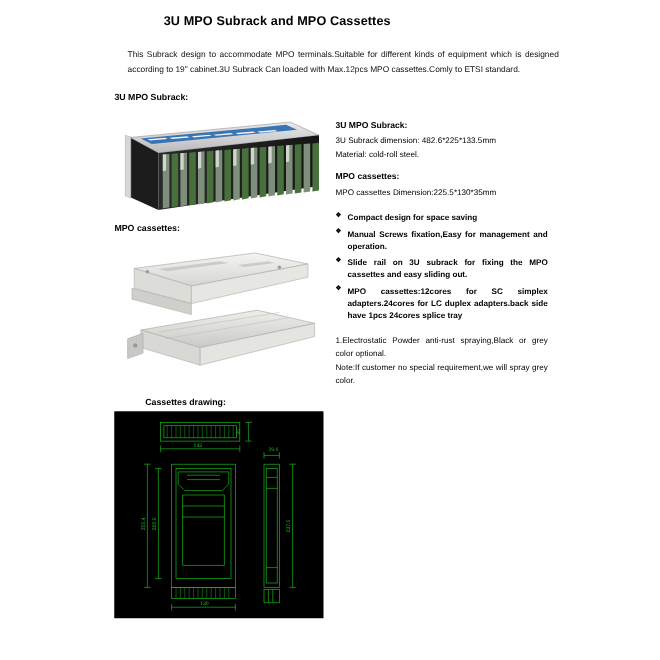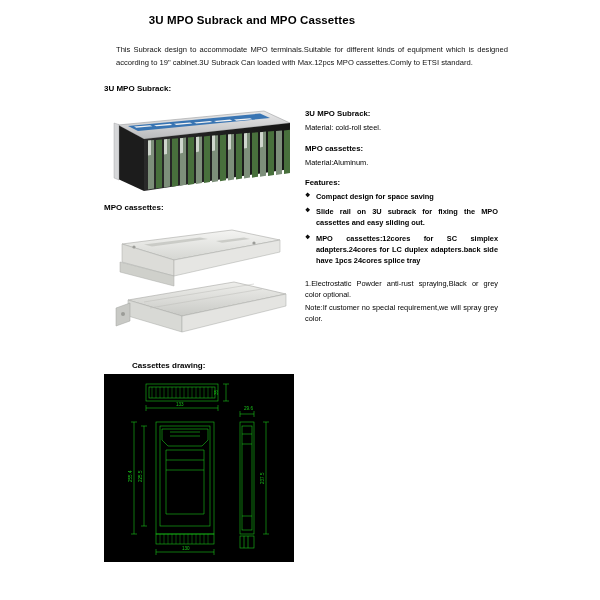--- a/index.html
+++ b/index.html
@@ -353,32 +353,33 @@
         <text x="38" y="108" transform="rotate(-90 38 108)">225.5</text>
         <text x="160" y="110" transform="rotate(-90 160 110)">237.5</text>
         <text x="140" y="36">29.6</text>
         <text x="78" y="176">130</text>
       </g>
     </svg>
   </div>
 
   <div class="rightcol">
     <h3>3U MPO Subrack:</h3>
+    <p>3U Subrack dimension: 482.6*225*133.5mm</p>
     <p>Material: cold-roll steel.</p>
 
     <div class="block-gap"></div>
 
     <h3>MPO cassettes:</h3>
-    <p>Material:Aluminum.</p>
+    <p>MPO cassettes Dimension:225.5*130*35mm</p>
 
     <div class="block-gap"></div>
 
-    <h3>Features:</h3>
     <ul class="features">
       <li>Compact design for space saving</li>
+      <li>Manual Screws fixation,Easy for management and operation.</li>
       <li>Slide rail on 3U subrack for fixing the MPO cassettes and easy sliding out.</li>
       <li>MPO cassettes:12cores for SC simplex adapters.24cores for LC duplex adapters.back side have 1pcs 24cores splice tray</li>
     </ul>
 
     <div class="block-gap"></div>
 
     <p class="painting-body">1.Electrostatic Powder anti-rust spraying,Black or grey color optional.</p>
     <p class="note">Note:If customer no special requirement,we will spray grey color.</p>
   </div>
 

